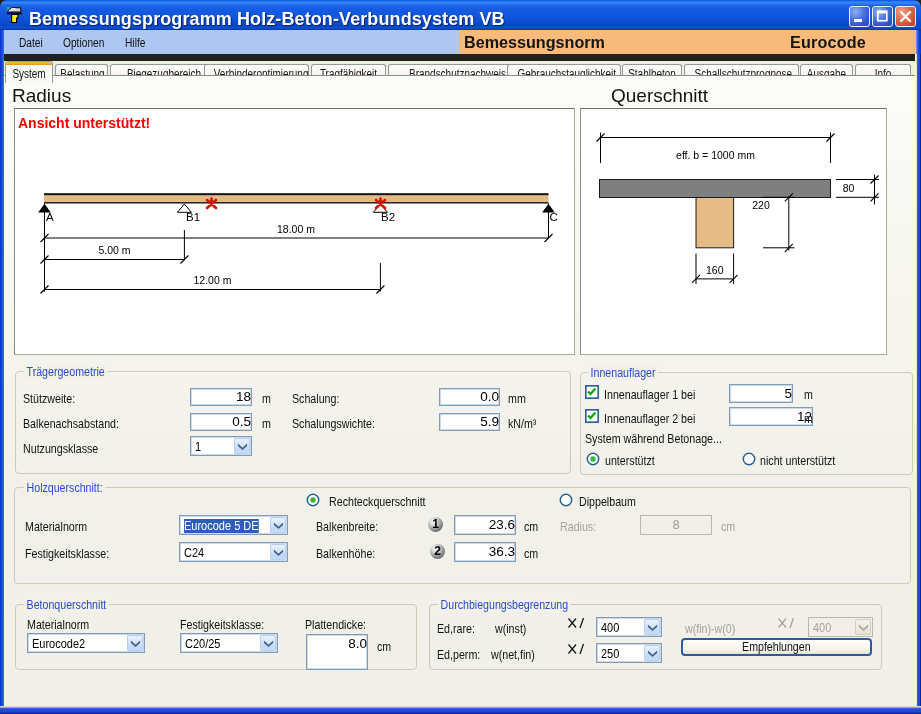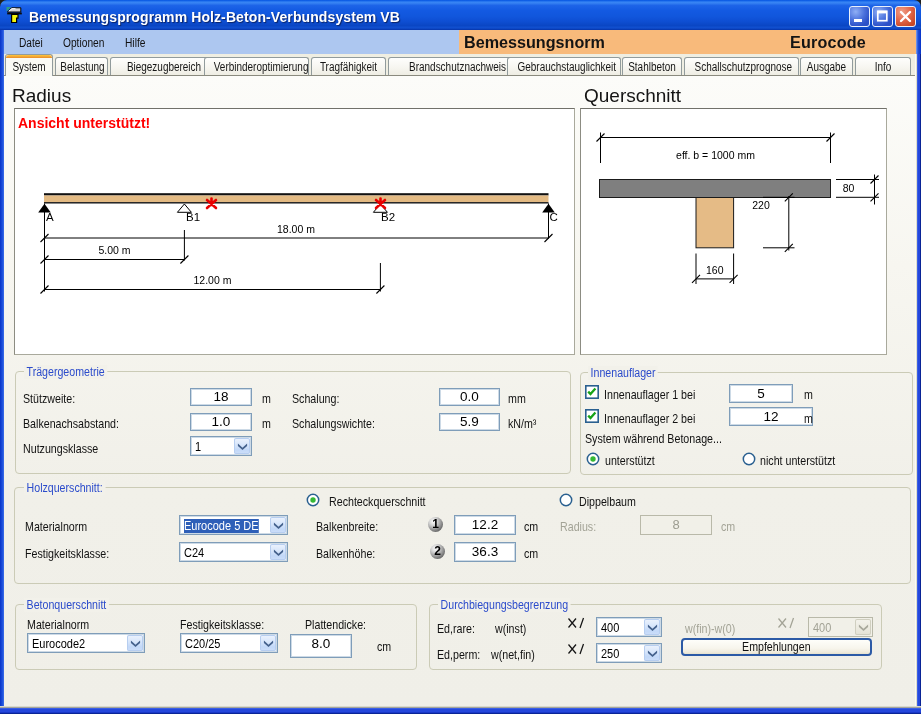--- a/index.html
+++ b/index.html
@@ -1,41 +1,41 @@
 <!DOCTYPE html>
 <html><head><meta charset="utf-8">
 <style>
 html,body{margin:0;padding:0;}
 body{width:921px;height:714px;position:relative;overflow:hidden;background:#20201c;
   font-family:"Liberation Sans",sans-serif;}
 .abs{position:absolute;}
 
 #titlebar{left:0;top:0;width:921px;height:30px;border-radius:7px 7px 0 0;
   background:linear-gradient(180deg,#0050E0 0%,#2272EE 4%,#3A86F4 9%,#1D64E8 18%,#135AE2 35%,#1156DC 55%,#0E4ED2 72%,#0A46C4 85%,#1150D0 93%,#0533A8 100%);}
-#titletext{left:29px;top:8.5px;color:#fff;font-size:14px;font-weight:bold;letter-spacing:.1px;
+#titletext{left:29px;top:8.5px;color:#fff;font-size:18px;font-weight:bold;letter-spacing:.1px;
   text-shadow:1px 1px 1px rgba(10,30,90,.9);white-space:nowrap;}
 .wbtn{top:6px;width:21px;height:21px;border:1px solid #E8F0FC;border-radius:3px;box-sizing:border-box;}
 #btnmin,#btnmax{background:radial-gradient(circle at 30% 25%,#8FAFF5 0%,#4A71DC 45%,#2C51C8 75%,#2A50C4 100%);}
 #btnclose{background:radial-gradient(circle at 30% 25%,#F0A088 0%,#E2674A 45%,#C94A28 80%,#BE4423 100%);}
 #borderL{left:0;top:30px;width:4px;height:677px;background:linear-gradient(90deg,#0733C8,#1D50DC 60%,#3E6FE8);}
 #borderR{left:915px;top:54px;width:6px;height:652px;background:linear-gradient(90deg,#FBFAF4 0 1px,#DEDCCC 1px 2px,#3B5FE4 2px 3px,#2447DC 3px 5px,#0A2496 5px 6px);}
 #borderR2{left:916px;top:30px;width:5px;height:24px;background:linear-gradient(90deg,#87A5EC,#1D50DC 40%,#0733C8);}
 #borderB{left:0;top:706px;width:921px;height:8px;
   background:linear-gradient(180deg,#D8D8CE 0 1px,#A5A59C 1px 2px,#3B5FE4 2px 3px,#2447DC 3px 6px,#1A38C8 6px 7px,#0A2496 7px 8px);}
 
 #menurow{left:4px;top:30px;width:455px;height:24px;background:#ADC7F0;}
 .mitem{top:36px;font-size:12px;color:#111;transform:scaleX(.85);transform-origin:0 50%;}
 #updatebtn{left:218px;top:32px;width:173px;height:19px;box-sizing:border-box;
   border:1px solid #4A4A42;border-radius:3px;background:linear-gradient(180deg,#F6F3EA,#ECE8D8 60%,#E2DEC9);
   text-align:center;font-size:12.5px;line-height:17px;color:#111;margin-top:40px;}
 #orangebar{left:459px;top:30px;width:457px;height:24px;background:#F8BA7B;}
 #bnorm{left:464px;top:33px;font-size:17px;font-weight:bold;color:#141414;transform:scaleX(.95);transform-origin:0 0;}
 #eurocode{left:790px;top:33px;font-size:17px;font-weight:bold;color:#141414;letter-spacing:.2px;transform:scaleX(.95);transform-origin:0 0;}
 
-#tabrow{left:4px;top:54px;width:912px;height:22px;background:#EFEEE2;text-decoration:underline;}
+#tabrow{left:4px;top:61px;width:912px;height:22px;background:#EFEEE2;text-decoration:underline;}
 .tab{position:absolute;top:3px;height:18px;box-sizing:border-box;border:1px solid #919B9C;border-bottom:none;
   border-radius:3px 3px 0 0;background:linear-gradient(180deg,#FEFEFD,#F6F5EF 60%,#EEEDE3);
   font-size:12px;color:#161616;text-align:center;}
 .tab span{display:block;margin-top:2px;font-size:12px;transform:scaleX(.83);white-space:nowrap;}
 #tabactive{position:absolute;left:1px;top:0px;width:48px;height:22px;box-sizing:border-box;
   border:1px solid #919B9C;border-bottom:none;border-radius:3px 3px 0 0;background:#FAFAF4;
   font-size:12px;color:#101010;text-align:center;z-index:3;}
 #tabactive::before{content:"";position:absolute;left:0;top:0;width:100%;height:3px;border-radius:3px 3px 0 0;
   background:linear-gradient(180deg,#FFC73C,#E68B2C);}
 #tabactive span{display:block;margin-top:5px;font-size:12px;transform:scaleX(.83);white-space:nowrap;}
@@ -44,21 +44,21 @@
   background:linear-gradient(180deg,#FCFCF9 0%,#F7F6F0 30%,#F1F0E9 65%,#F0EFE8 100%);
   border-top:1px solid #8A8A7E;}
 
 .paneltitle{font-size:19px;color:#141414;}
 .panel{background:#fff;border:1px solid #A9A99C;border-top-color:#71716A;border-left-color:#8C8C82;box-sizing:border-box;}
 .gbox{border:1px solid #CBCBB6;border-radius:4px;box-sizing:border-box;}
 .glabel{font-size:12.5px;color:#2B4BCB;background:#F2F1EA;padding:0 3px;white-space:nowrap;z-index:2;transform:scaleX(.85);transform-origin:0 50%;}
 .flabel{font-size:13px;color:#121212;white-space:nowrap;transform:scaleX(.82);transform-origin:0 50%;}
 .gray{color:#A3A396;}
 .tb{background:#fff;border:1px solid #7F9DB9;box-sizing:border-box;font-size:13.5px;color:#000;
-  text-align:center;box-shadow:inset 0 0 0 1px rgba(144,172,199,.45);}
+  text-align:right;box-shadow:inset 0 0 0 1px rgba(144,172,199,.45);}
 .red{color:#FF0000;font-weight:bold;font-size:14px;}
 .tbd{background:#F1F0E8;border:1px solid #B9B9A9;box-sizing:border-box;font-size:13px;color:#9C9C90;text-align:center;}
 .combo{background:#fff;border:1px solid #7F9DB9;box-sizing:border-box;box-shadow:inset 0 0 0 1px rgba(144,172,199,.45);}
 .combo .ctext{position:absolute;left:4px;top:2.5px;font-size:12.5px;color:#000;white-space:nowrap;transform:scaleX(.88);transform-origin:0 0;}
 .cbtn{position:absolute;right:1px;top:1px;bottom:1px;width:16px;border-radius:2px;
   background:linear-gradient(180deg,#EDF3FD 0%,#D9E7FB 40%,#C2D8F8 75%,#CEDFF9 100%);
   box-shadow:inset 0 0 0 1px #B7CEF0;}
 .cbtn svg{position:absolute;left:2.5px;top:4.5px;}
 .combod{background:#F1F0E8;border:1px solid #B9B9A9;box-sizing:border-box;}
 .combod .ctext{position:absolute;left:4px;top:2.5px;font-size:12.5px;color:#A3A396;transform:scaleX(.88);transform-origin:0 0;}
@@ -185,21 +185,21 @@
     <text x="535.5" y="113">C</text>
   </g>
   <g font-size="10.5" fill="#000">
     <text x="282" y="125" text-anchor="middle">18.00 m</text>
     <text x="100.5" y="145.5" text-anchor="middle">5.00 m</text>
     <text x="198.5" y="175.5" text-anchor="middle">12.00 m</text>
   </g>
   </g>
 </svg>
 
-<div class="abs paneltitle" style="left:584px;top:85px">Querschnitt</div>
+<div class="abs paneltitle" style="left:611px;top:85px">Querschnitt</div>
 <div class="abs panel" style="left:580px;top:108px;width:307px;height:247px"></div>
 <svg class="abs" style="left:581px;top:109px" width="305" height="245" viewBox="0 0 305 245">
   <g transform="translate(-1,-1)">
   <rect x="19.5" y="71.5" width="231" height="18" fill="#7F7F7F" stroke="#1a1a1a" stroke-width="1"></rect>
   <rect x="116" y="89.5" width="37.6" height="50.3" fill="#E5BB86" stroke="#1a1a1a" stroke-width="1"></rect>
   <g stroke="#000" stroke-width="1">
     <line x1="20.5" y1="24.5" x2="20.5" y2="55"></line>
     <line x1="250.5" y1="24.5" x2="250.5" y2="55"></line>
     <line x1="20.5" y1="29.5" x2="250.5" y2="29.5"></line>
     <line x1="256" y1="71.5" x2="299" y2="71.5"></line>
@@ -229,21 +229,21 @@
 
 <div class="abs gbox" style="left:15px;top:371px;width:556px;height:103px"></div>
 <div class="abs glabel" style="left:24px;top:365px">Trägergeometrie</div>
 <div class="abs flabel" style="left:23px;top:391px">Stützweite:</div>
 <div class="abs tb" style="left:190px;top:388px;width:62px;height:18px;line-height:16px">18</div>
 <div class="abs flabel" style="left:262px;top:391px">m</div>
 <div class="abs flabel" style="left:292px;top:391px">Schalung:</div>
 <div class="abs tb" style="left:439px;top:388px;width:61px;height:18px;line-height:16px">0.0</div>
 <div class="abs flabel" style="left:508px;top:391px">mm</div>
 <div class="abs flabel" style="left:23px;top:416px">Balkenachsabstand:</div>
-<div class="abs tb" style="left:190px;top:413px;width:62px;height:18px;line-height:16px">1.0</div>
+<div class="abs tb" style="left:190px;top:413px;width:62px;height:18px;line-height:16px">0.5</div>
 <div class="abs flabel" style="left:262px;top:416px">m</div>
 <div class="abs flabel" style="left:292px;top:416px">Schalungswichte:</div>
 <div class="abs tb" style="left:439px;top:413px;width:61px;height:18px;line-height:16px">5.9</div>
 <div class="abs flabel" style="left:508px;top:416px">kN/m³</div>
 <div class="abs flabel" style="left:23px;top:441px">Nutzungsklasse</div>
 <div class="abs combo" style="left:190px;top:436px;width:62px;height:20px">
   <span class="ctext">1</span>
     <span class="cbtn">
       <svg width="11" height="8" viewBox="0 0 11 8">
         <path d="M0.9,0.5 L5.5,4.7 L10.1,0.5 L10.1,2.9 L5.5,7.1 L0.9,2.9 Z" fill="#44618C"></path>
@@ -293,21 +293,21 @@
 <div class="abs combo" style="left:179px;top:515px;width:109px;height:20px">
   <span class="ctext"><span style="background:#2E5FB8;color:#fff">Eurocode 5 DE</span></span>
   <span class="cbtn">
       <svg width="11" height="8" viewBox="0 0 11 8">
         <path d="M0.9,0.5 L5.5,4.7 L10.1,0.5 L10.1,2.9 L5.5,7.1 L0.9,2.9 Z" fill="#44618C"></path>
       </svg>
     </span>
   </div>
 <div class="abs flabel" style="left:316px;top:519px">Balkenbreite:</div>
 <div class="abs sphere" style="left:428px;top:517px">1</div>
-<div class="abs tb" style="left:454px;top:515px;width:62px;height:20px;line-height:18px">12.2</div>
+<div class="abs tb" style="left:454px;top:515px;width:62px;height:20px;line-height:18px">23.6</div>
 <div class="abs flabel" style="left:524px;top:519px">cm</div>
 <div class="abs flabel" style="left:25px;top:546px">Festigkeitsklasse:</div>
 <div class="abs combo" style="left:179px;top:542px;width:109px;height:20px">
   <span class="ctext">C24</span>
   <span class="cbtn">
       <svg width="11" height="8" viewBox="0 0 11 8">
         <path d="M0.9,0.5 L5.5,4.7 L10.1,0.5 L10.1,2.9 L5.5,7.1 L0.9,2.9 Z" fill="#44618C"></path>
       </svg>
     </span>
   </div>
@@ -333,21 +333,21 @@
 <div class="abs flabel" style="left:180px;top:617px">Festigkeitsklasse:</div>
 <div class="abs combo" style="left:180px;top:633px;width:98px;height:20px">
   <span class="ctext">C20/25</span>
   <span class="cbtn">
       <svg width="11" height="8" viewBox="0 0 11 8">
         <path d="M0.9,0.5 L5.5,4.7 L10.1,0.5 L10.1,2.9 L5.5,7.1 L0.9,2.9 Z" fill="#44618C"></path>
       </svg>
     </span>
   </div>
 <div class="abs flabel" style="left:305px;top:617px">Plattendicke:</div>
-<div class="abs tb" style="left:290px;top:634px;width:62px;height:24px;line-height:18px">8.0</div>
+<div class="abs tb" style="left:306px;top:634px;width:62px;height:36px;line-height:18px">8.0</div>
 <div class="abs flabel" style="left:377px;top:639px">cm</div>
 
 <div class="abs gbox" style="left:429px;top:604px;width:453px;height:66px"></div>
 <div class="abs glabel" style="left:438px;top:598px">Durchbiegungsbegrenzung</div>
 <div class="abs flabel" style="left:437px;top:621px">Ed,rare:</div>
 <div class="abs flabel" style="left:495px;top:621px">w(inst)</div>
 <svg class="abs" style="left:567px;top:617px" width="20" height="12" viewBox="0 0 20 12">
   <path d="M1.5,1.5 L9,10.5 M9,1.5 L1.5,10.5 M16.5,1 L13,11" fill="none" stroke="#151515" stroke-width="1.25"></path>
   </svg>
 <div class="abs combo" style="left:596px;top:617px;width:66px;height:20px">

